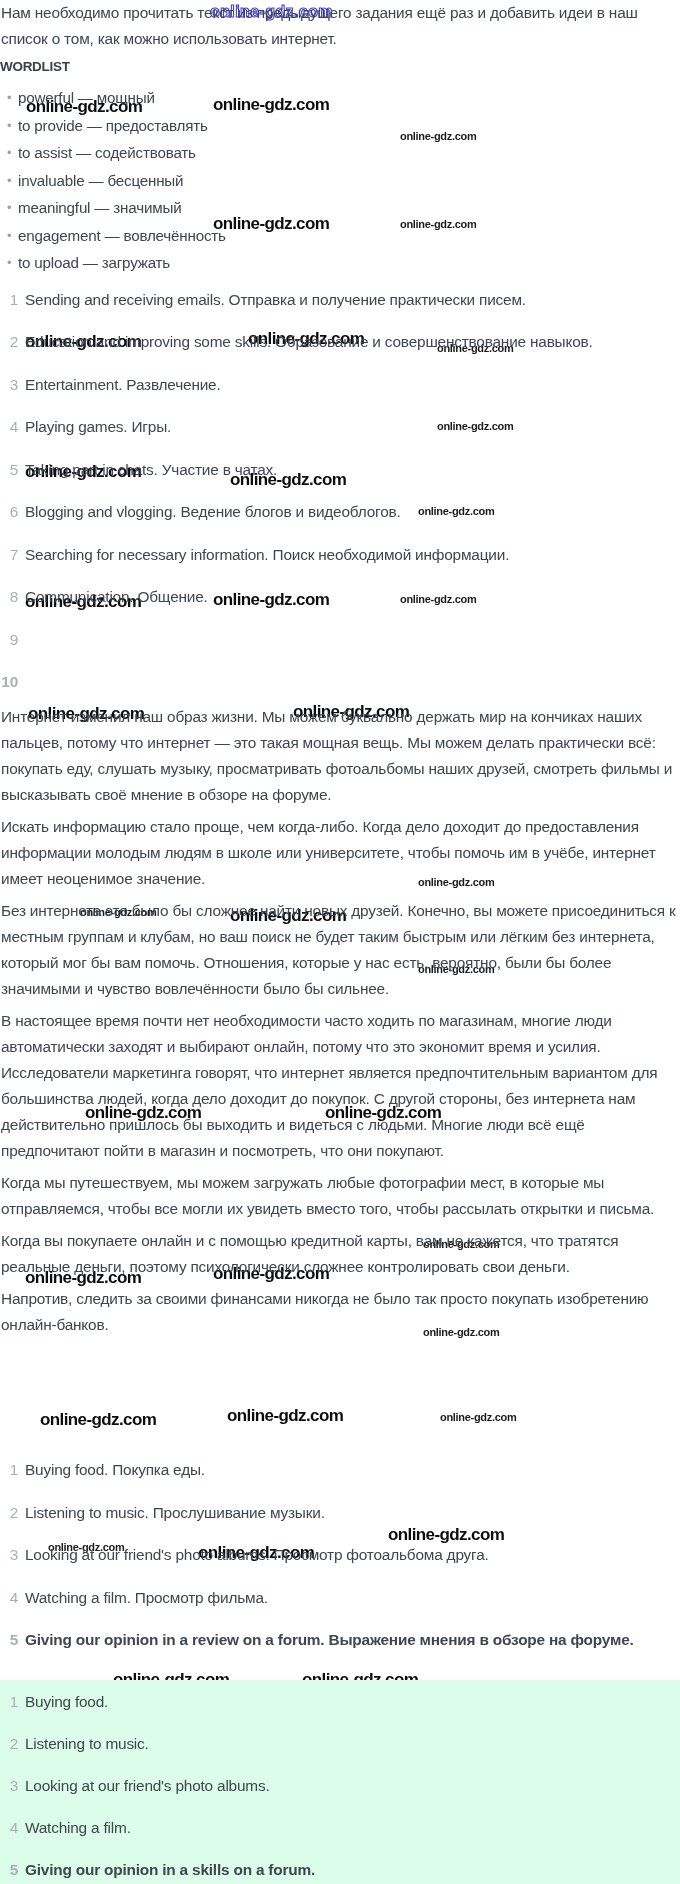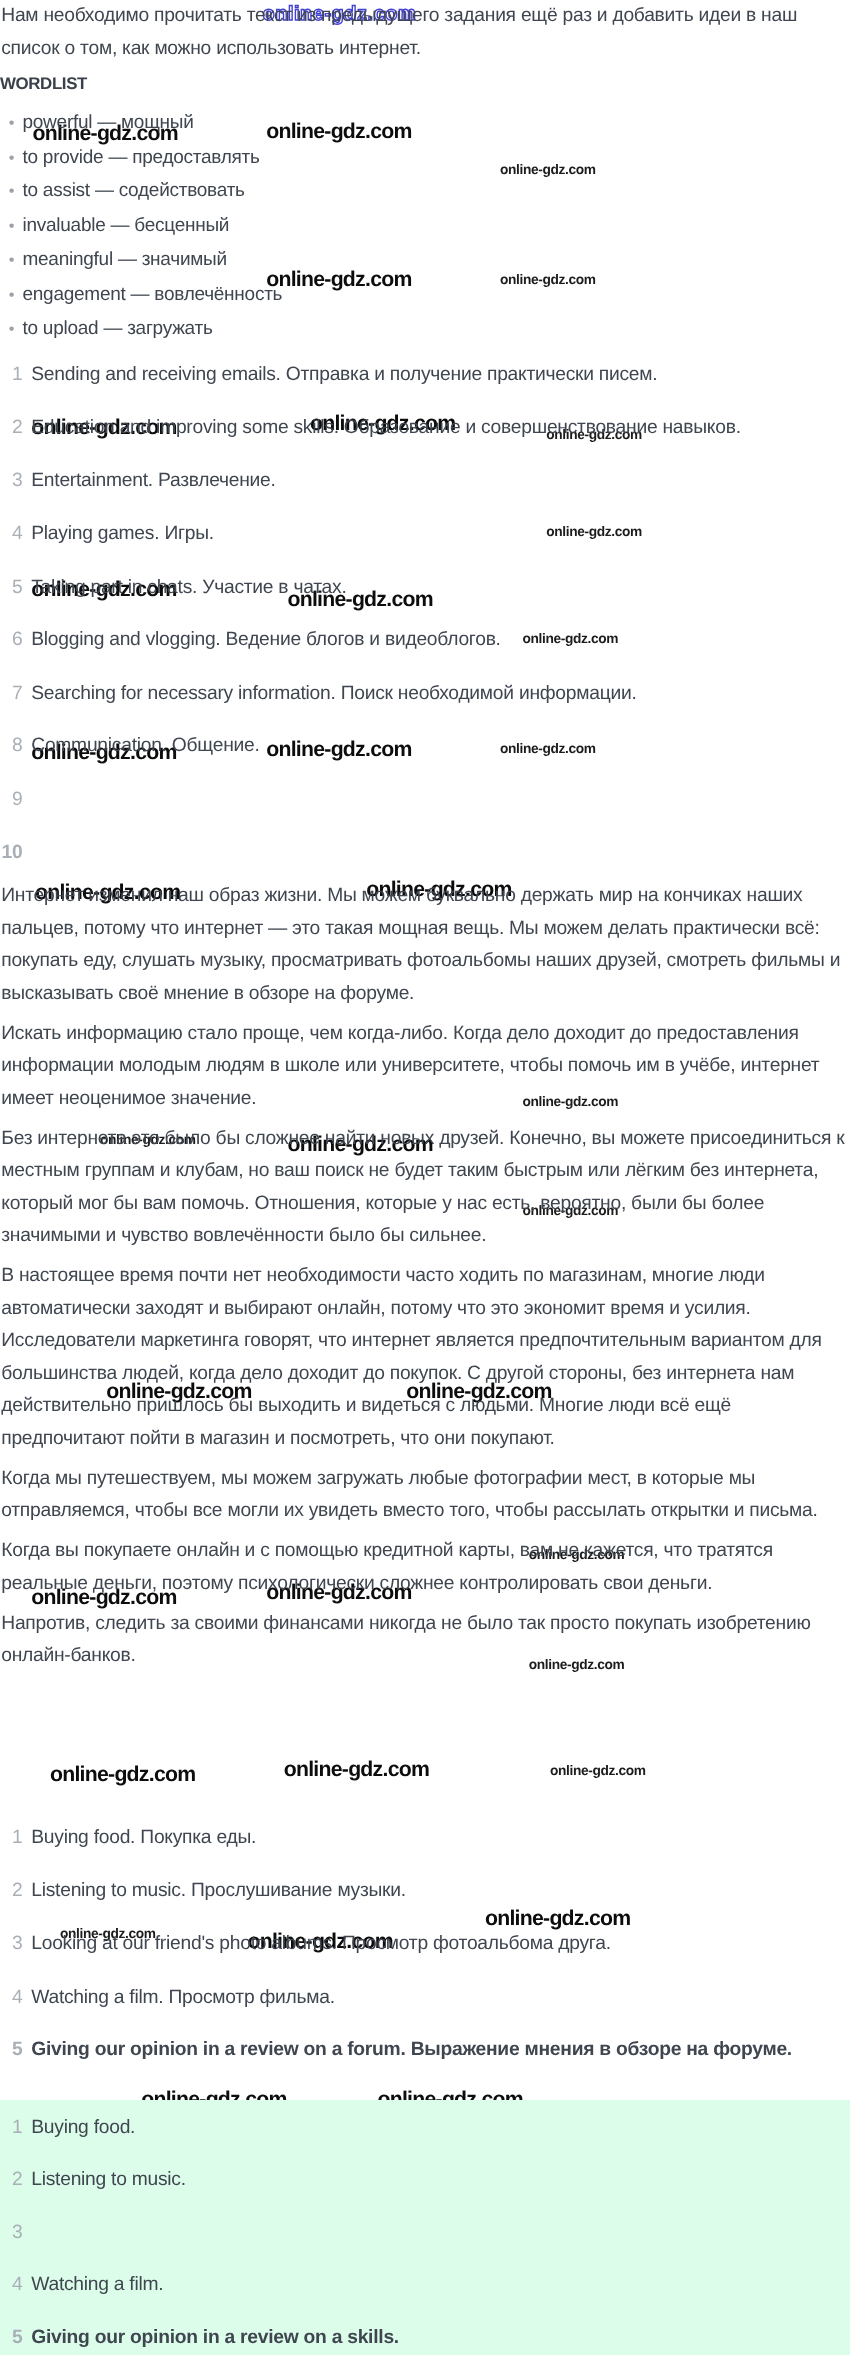--- a/index.html
+++ b/index.html
@@ -207,25 +207,26 @@
       <li>
           <span class="num">1</span>
           <span>Buying food.</span>
         </li>
       <li>
           <span class="num">2</span>
           <span>Listening to music.</span>
         </li>
       <li>
           <span class="num">3</span>
+          <span>Looking at our friend's photo albums.</span>
         </li>
       <li>
           <span class="num">4</span>
           <span>Watching a film.</span>
         </li>
       <li>
           <span class="num">5</span>
-          <span>Giving our opinion in a review on a skills.</span>
+          <span>Giving our opinion in a skills on a forum.</span>
         </li>
     </ol>
   </div>
 
 </div>
 
 </body></html>

